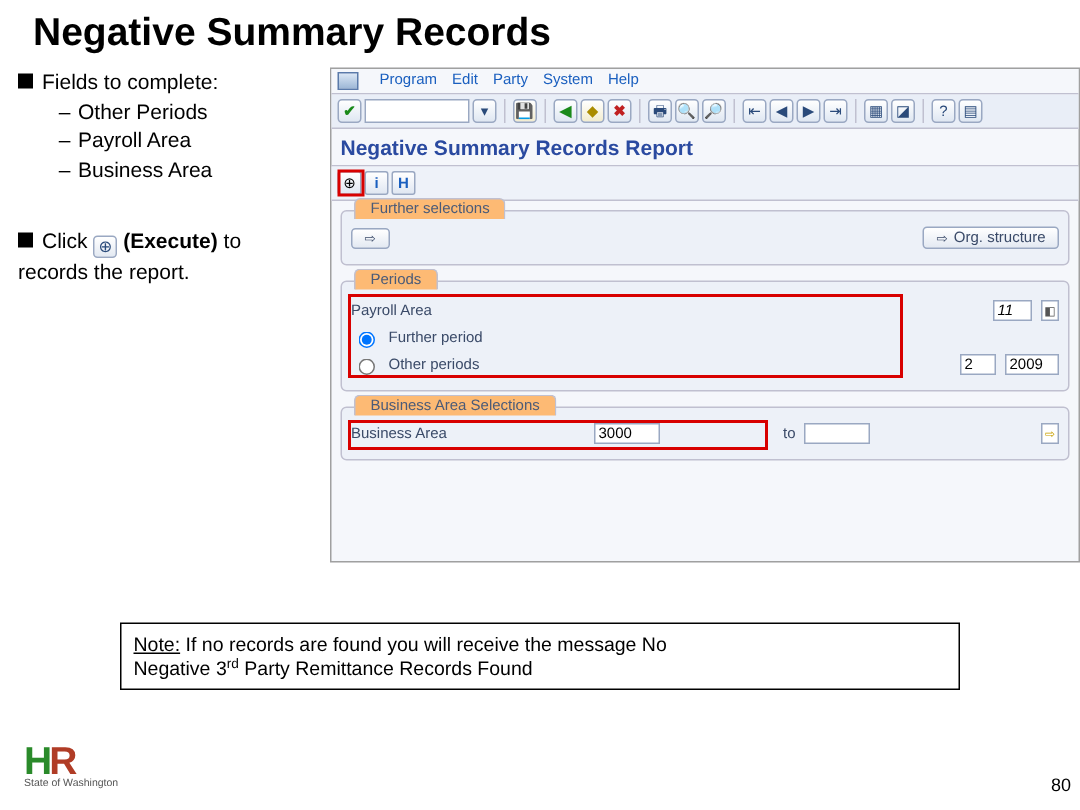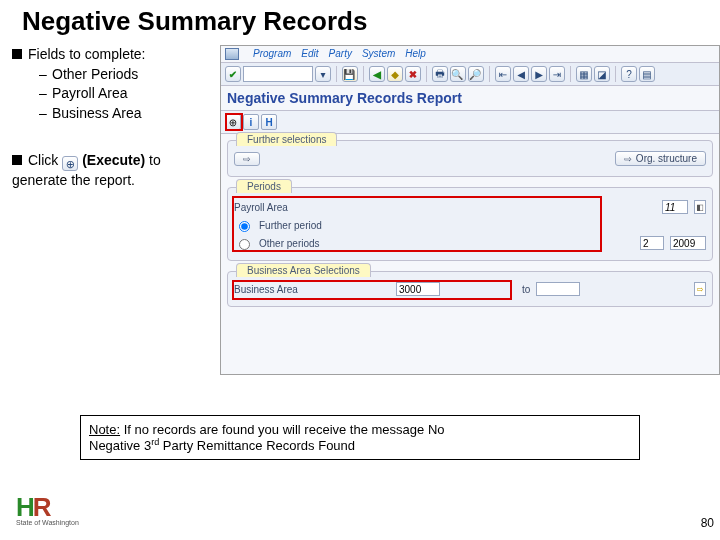--- a/index.html
+++ b/index.html
@@ -40,21 +40,20 @@
     min-height: 330px;
     position: relative;
   }
   .sap-menubar {
     display:flex;
     gap: 10px;
     padding: 2px 4px;
     color: #1a5fbf;
     background: #f5f7fb;
     border-bottom: 1px solid #c0c0d0;
-    font-style: italic;
   }
   .sap-menubar .sys-icon {
     width: 14px; height: 12px;
     display:inline-block;
     border: 1px solid #5a7aaa;
     background: linear-gradient(#dbe7f5,#9db7d6);
     margin-right:4px;
   }
   .sap-toolbar {
     display:flex;
@@ -116,21 +115,21 @@
     border: 1px solid #c0c0d0;
     border-radius: 4px;
     background: #edf1f8;
     margin-bottom: 10px;
     position:relative;
     padding: 10px 6px 6px 6px;
   }
   .fieldset-tab {
     position:absolute;
     top:-9px; left:8px;
-    background:#fef9c3;
+    background:#fdba74;
     border:1px solid #c0c0d0;
     border-bottom:none;
     border-radius: 4px 4px 0 0;
     padding: 1px 10px;
     font-size:10px;
     color:#4b5b78;
   }
   .row { display:flex; align-items:center; gap:6px; margin-bottom:4px; font-size:10px; color:#3a4a68;}
   .row .label { width: 110px; }
   .row input[type=text] {
@@ -217,21 +216,21 @@
     <div class="subitem"><span class="dash">–</span><span>Payroll Area</span></div>
     <div class="subitem"><span class="dash">–</span><span>Business Area</span></div>
 
     <div style="height:28px"></div>
 
     <div>
       <span class="square-bullet"></span><span>Click</span>
       <span class="exec-inline">⊕</span>
       <b>(Execute)</b><span> to</span>
     </div>
-    <div>generate the report.</div>
+    <div>records the report.</div>
   </div>
 
   <div class="sap-window">
     <div class="sap-menubar">
       <span class="sys-icon"></span>
       <span>Program</span>
       <span>Edit</span>
       <span>Party</span>
       <span>System</span>
       <span>Help</span>

